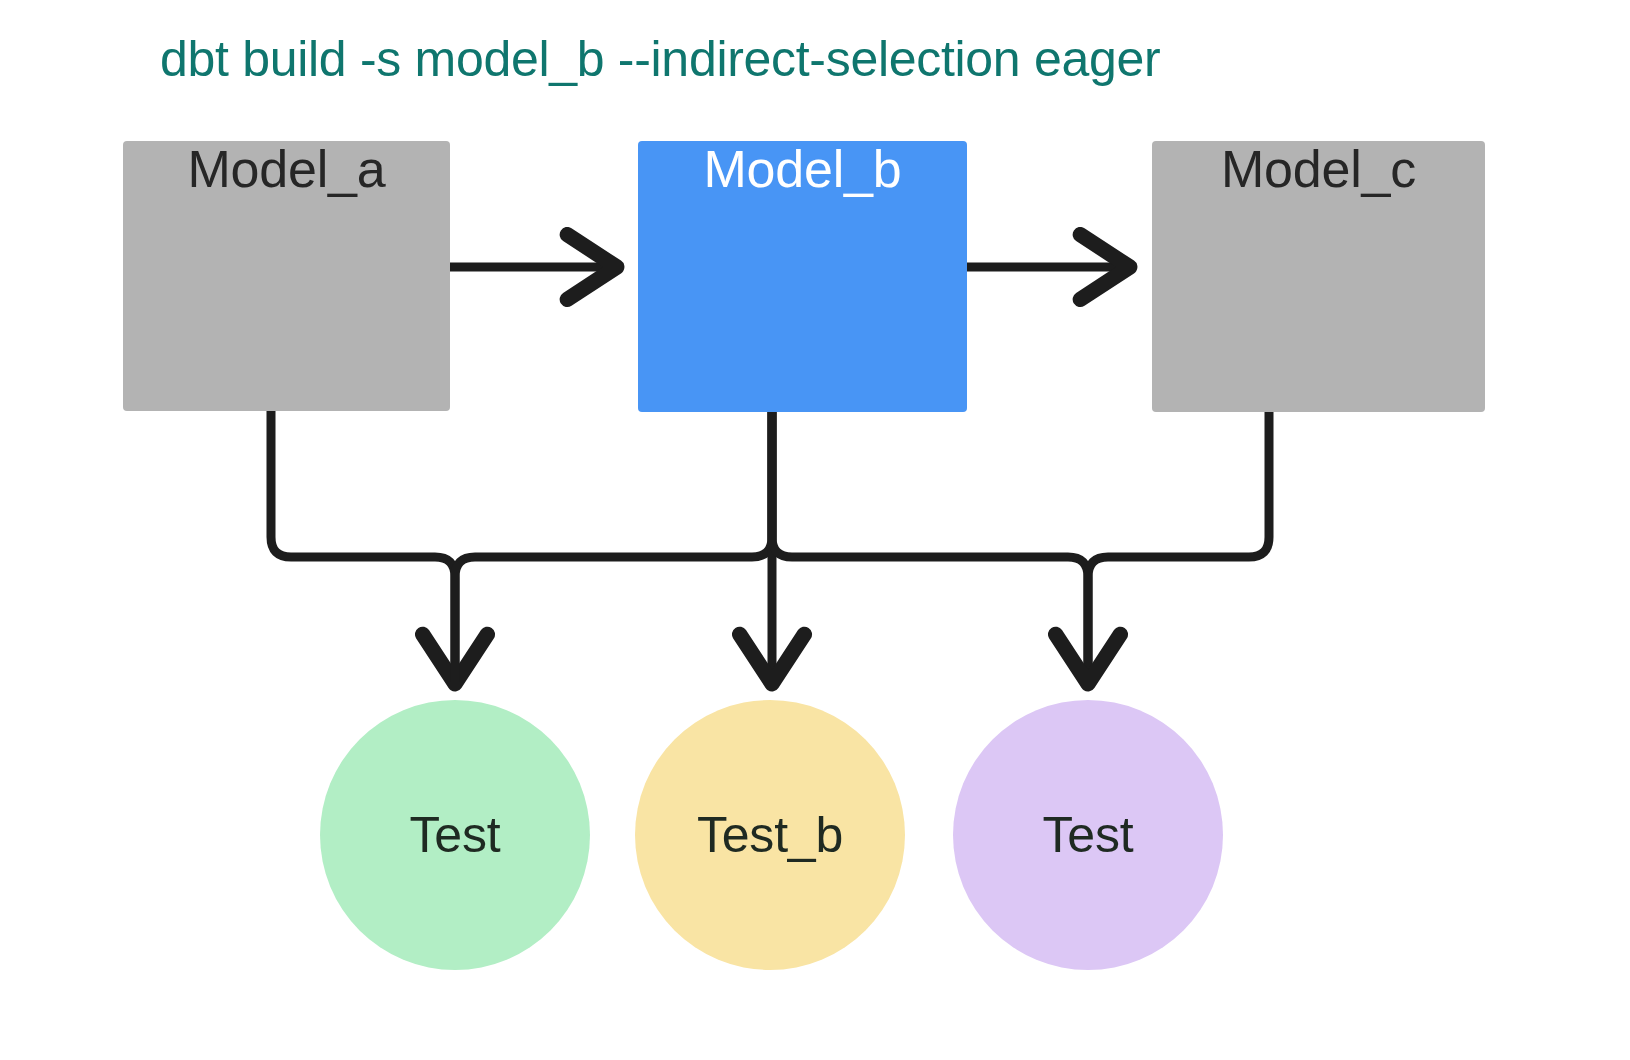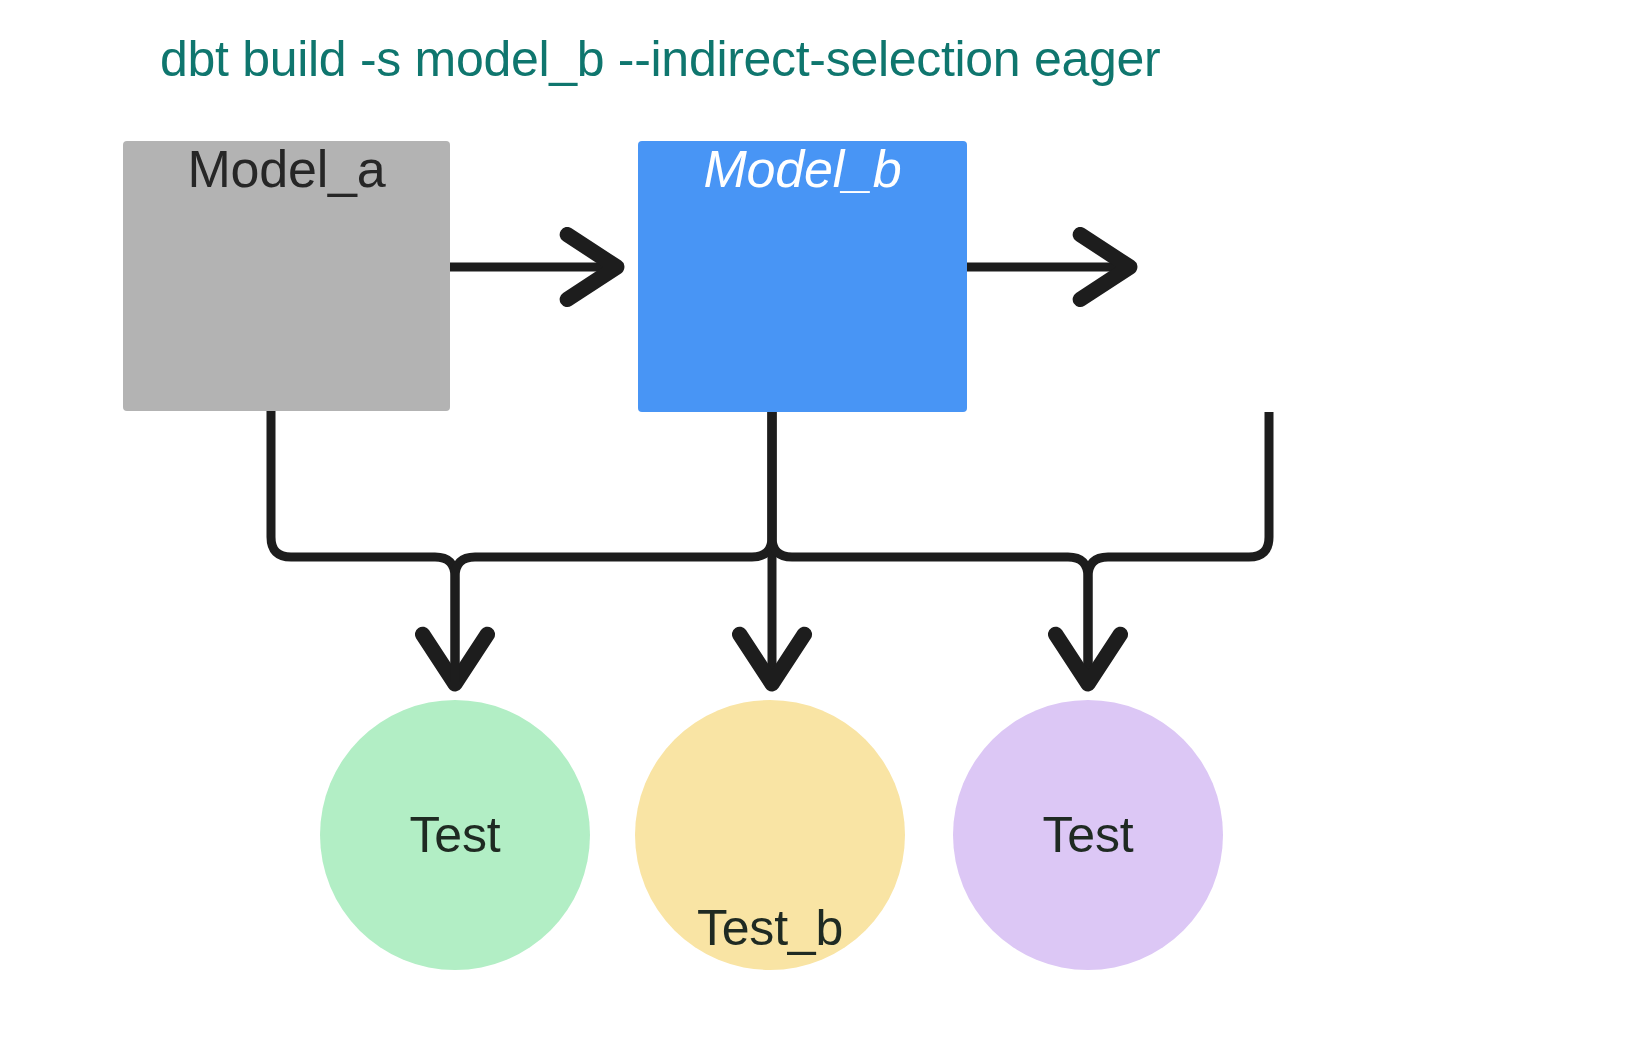--- a/index.html
+++ b/index.html
@@ -105,32 +105,35 @@
       <path d="M 772 412 L 772 537 Q 772 557 792 557 L 1068 557 Q 1088 557 1088 577 L 1088 682"></path>
 
       <path d="M 1269 412 L 1269 537 Q 1269 557 1249 557 L 1108 557 Q 1088 557 1088 577 L 1088 682" marker-end="url(#arrowhead)"></path>
     </g>
   </svg>
 
   <div class="model-node" style="left:123px; top:141px; width:327px; height:270px; background:#b3b3b3;">
     <span class="model-label" style="color:#262626;">Model_a</span>
   </div>
 
-  <div class="model-node" style="left:638px; top:141px; width:329px; height:271px; background:#4895f5;font-style:italic;">
+  <div class="model-node" style="left:638px; top:141px; width:329px; height:271px; background:#4895f5;">
     <span class="model-label" style="color:#ffffff;">Model_b</span>
   </div>
 
+  <div class="model-node" style="left:1152px; top:141px; width:333px; height:271px; background:#b3b3b3;">
+    <span class="model-label" style="color:#262626;">Model_c</span>
+  </div>
 
   <div class="test-node" style="left:320px; top:700px; width:270px; height:270px; background:#b2eec5;">
     <span class="test-label">
       <span>Test</span>
     </span>
   </div>
 
-  <div class="test-node" style="left:635px; top:700px; width:270px; height:270px; background:#f9e4a4;align-items:flex-end;">
+  <div class="test-node" style="left:635px; top:700px; width:270px; height:270px; background:#f9e4a4;">
     <span class="test-label">
       <span>Test_b</span>
     </span>
   </div>
 
   <div class="test-node" style="left:953px; top:700px; width:270px; height:270px; background:#dcc7f5;">
     <span class="test-label">
       <span>Test</span>
     </span>
   </div>

